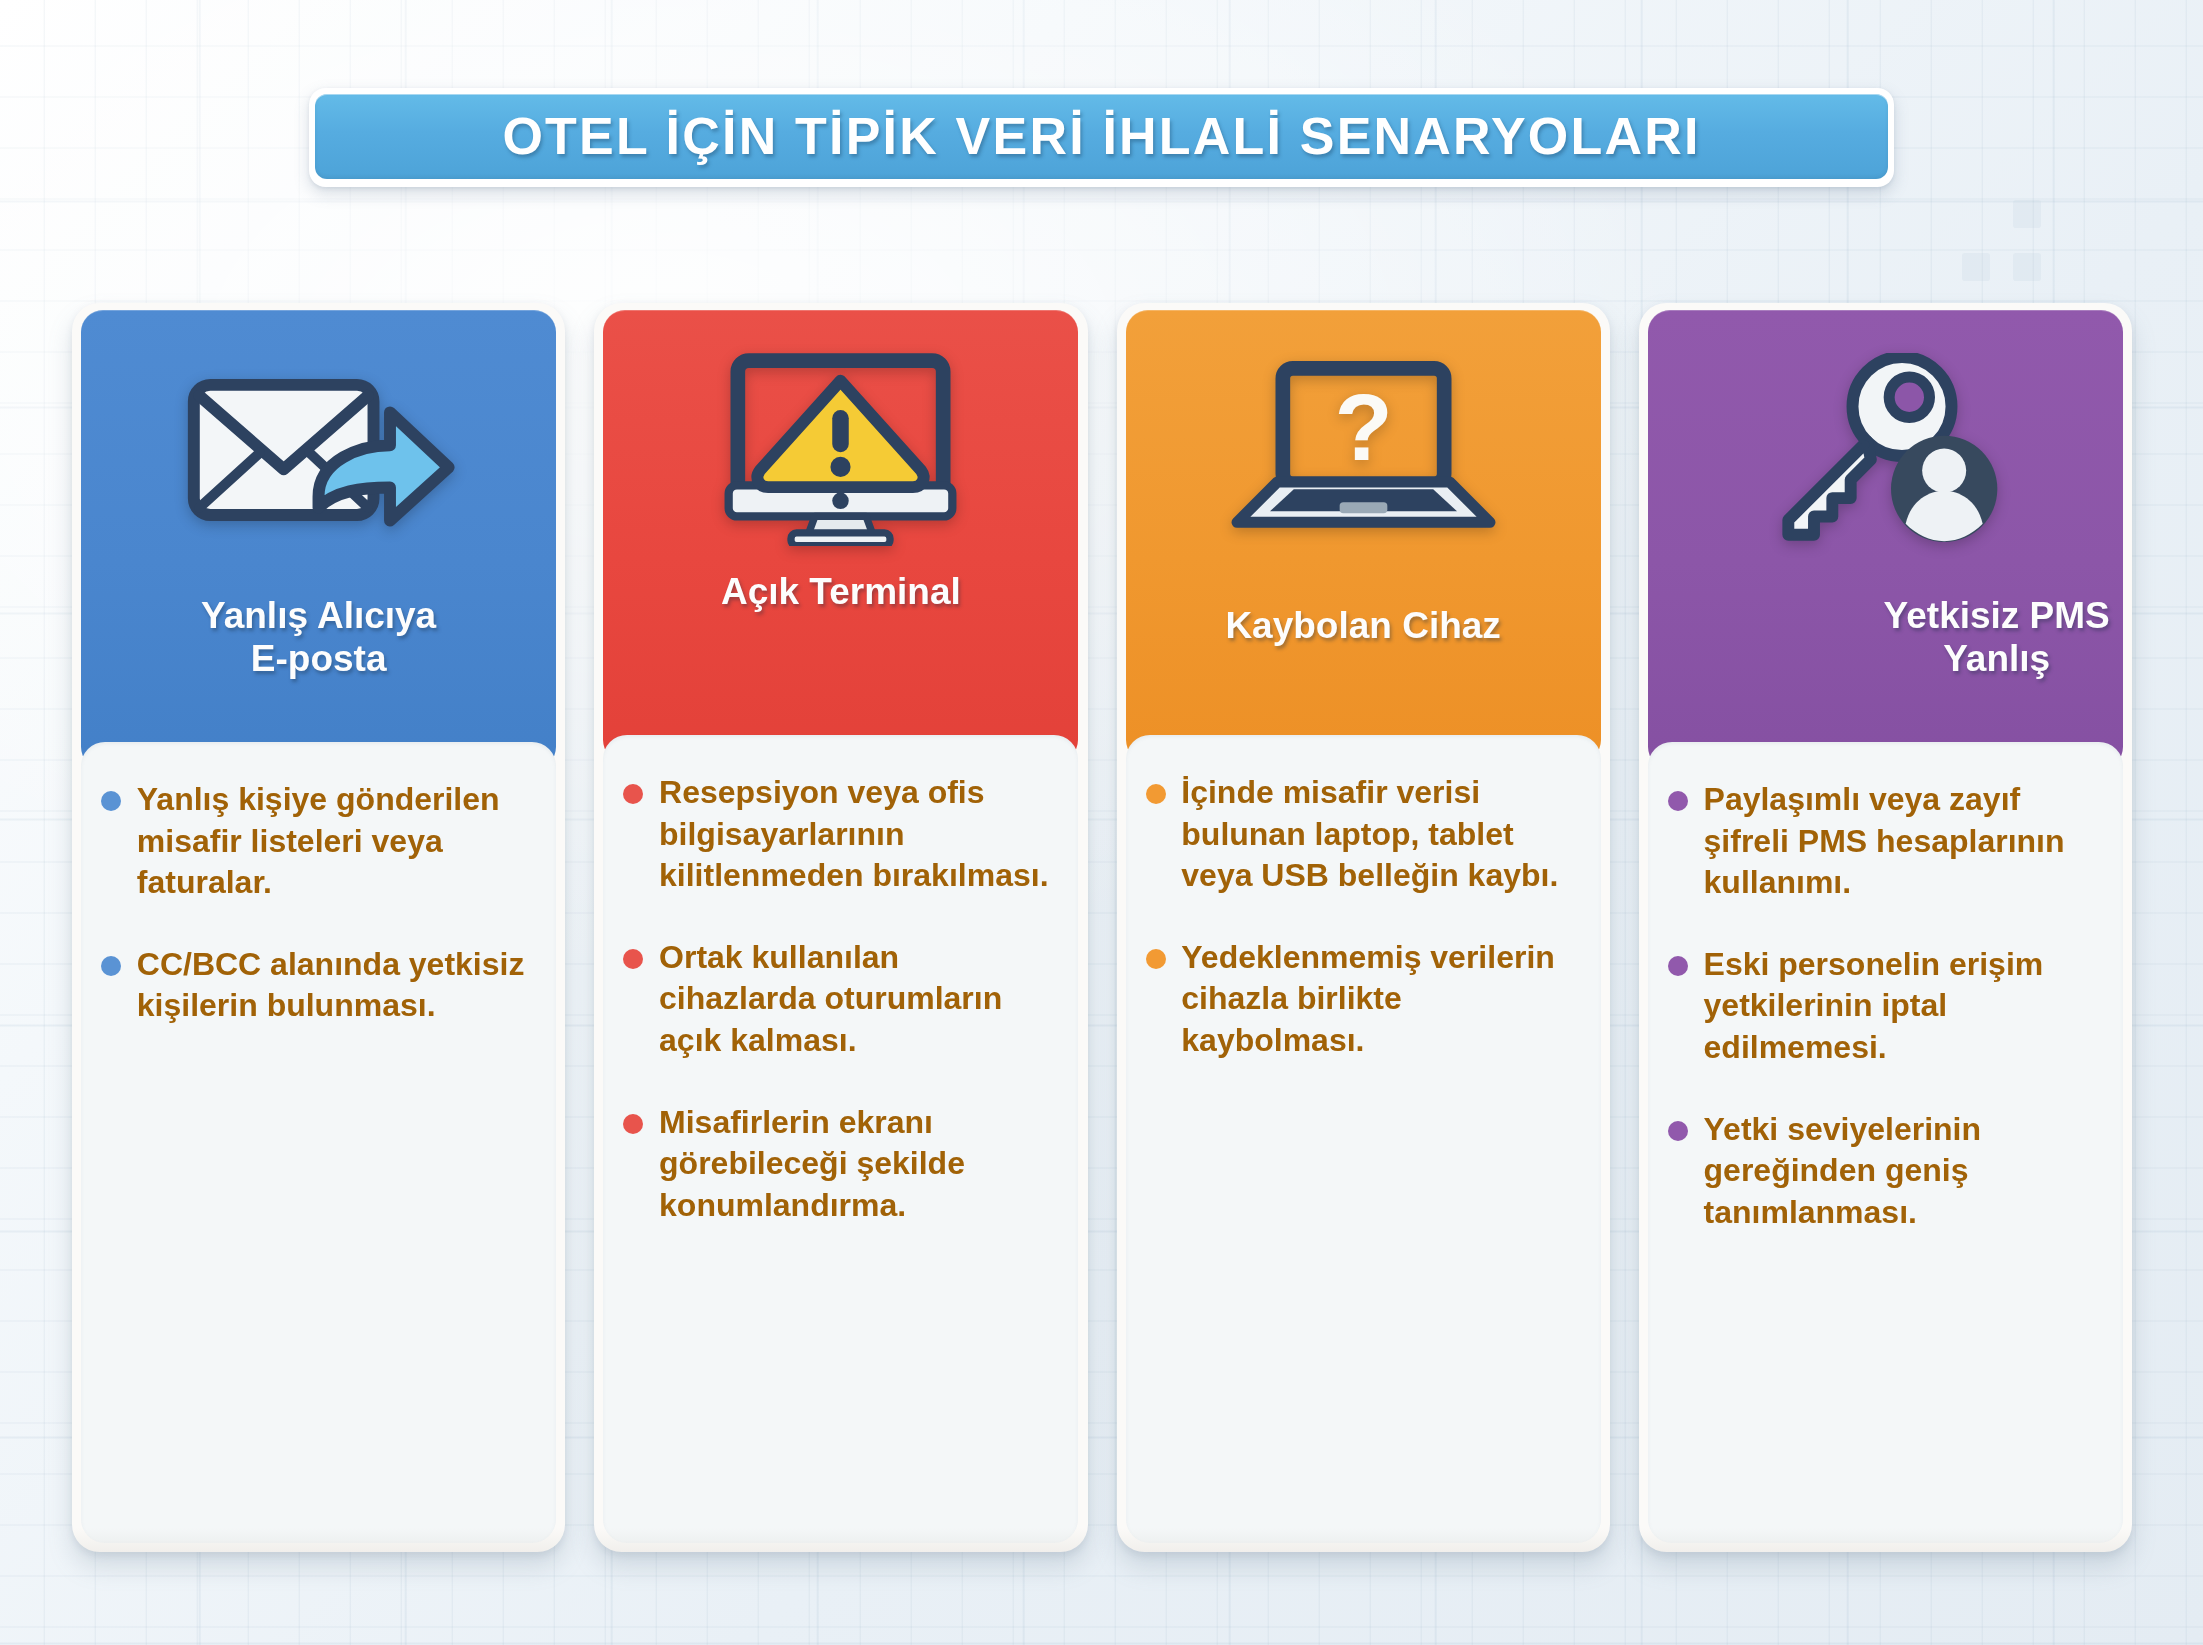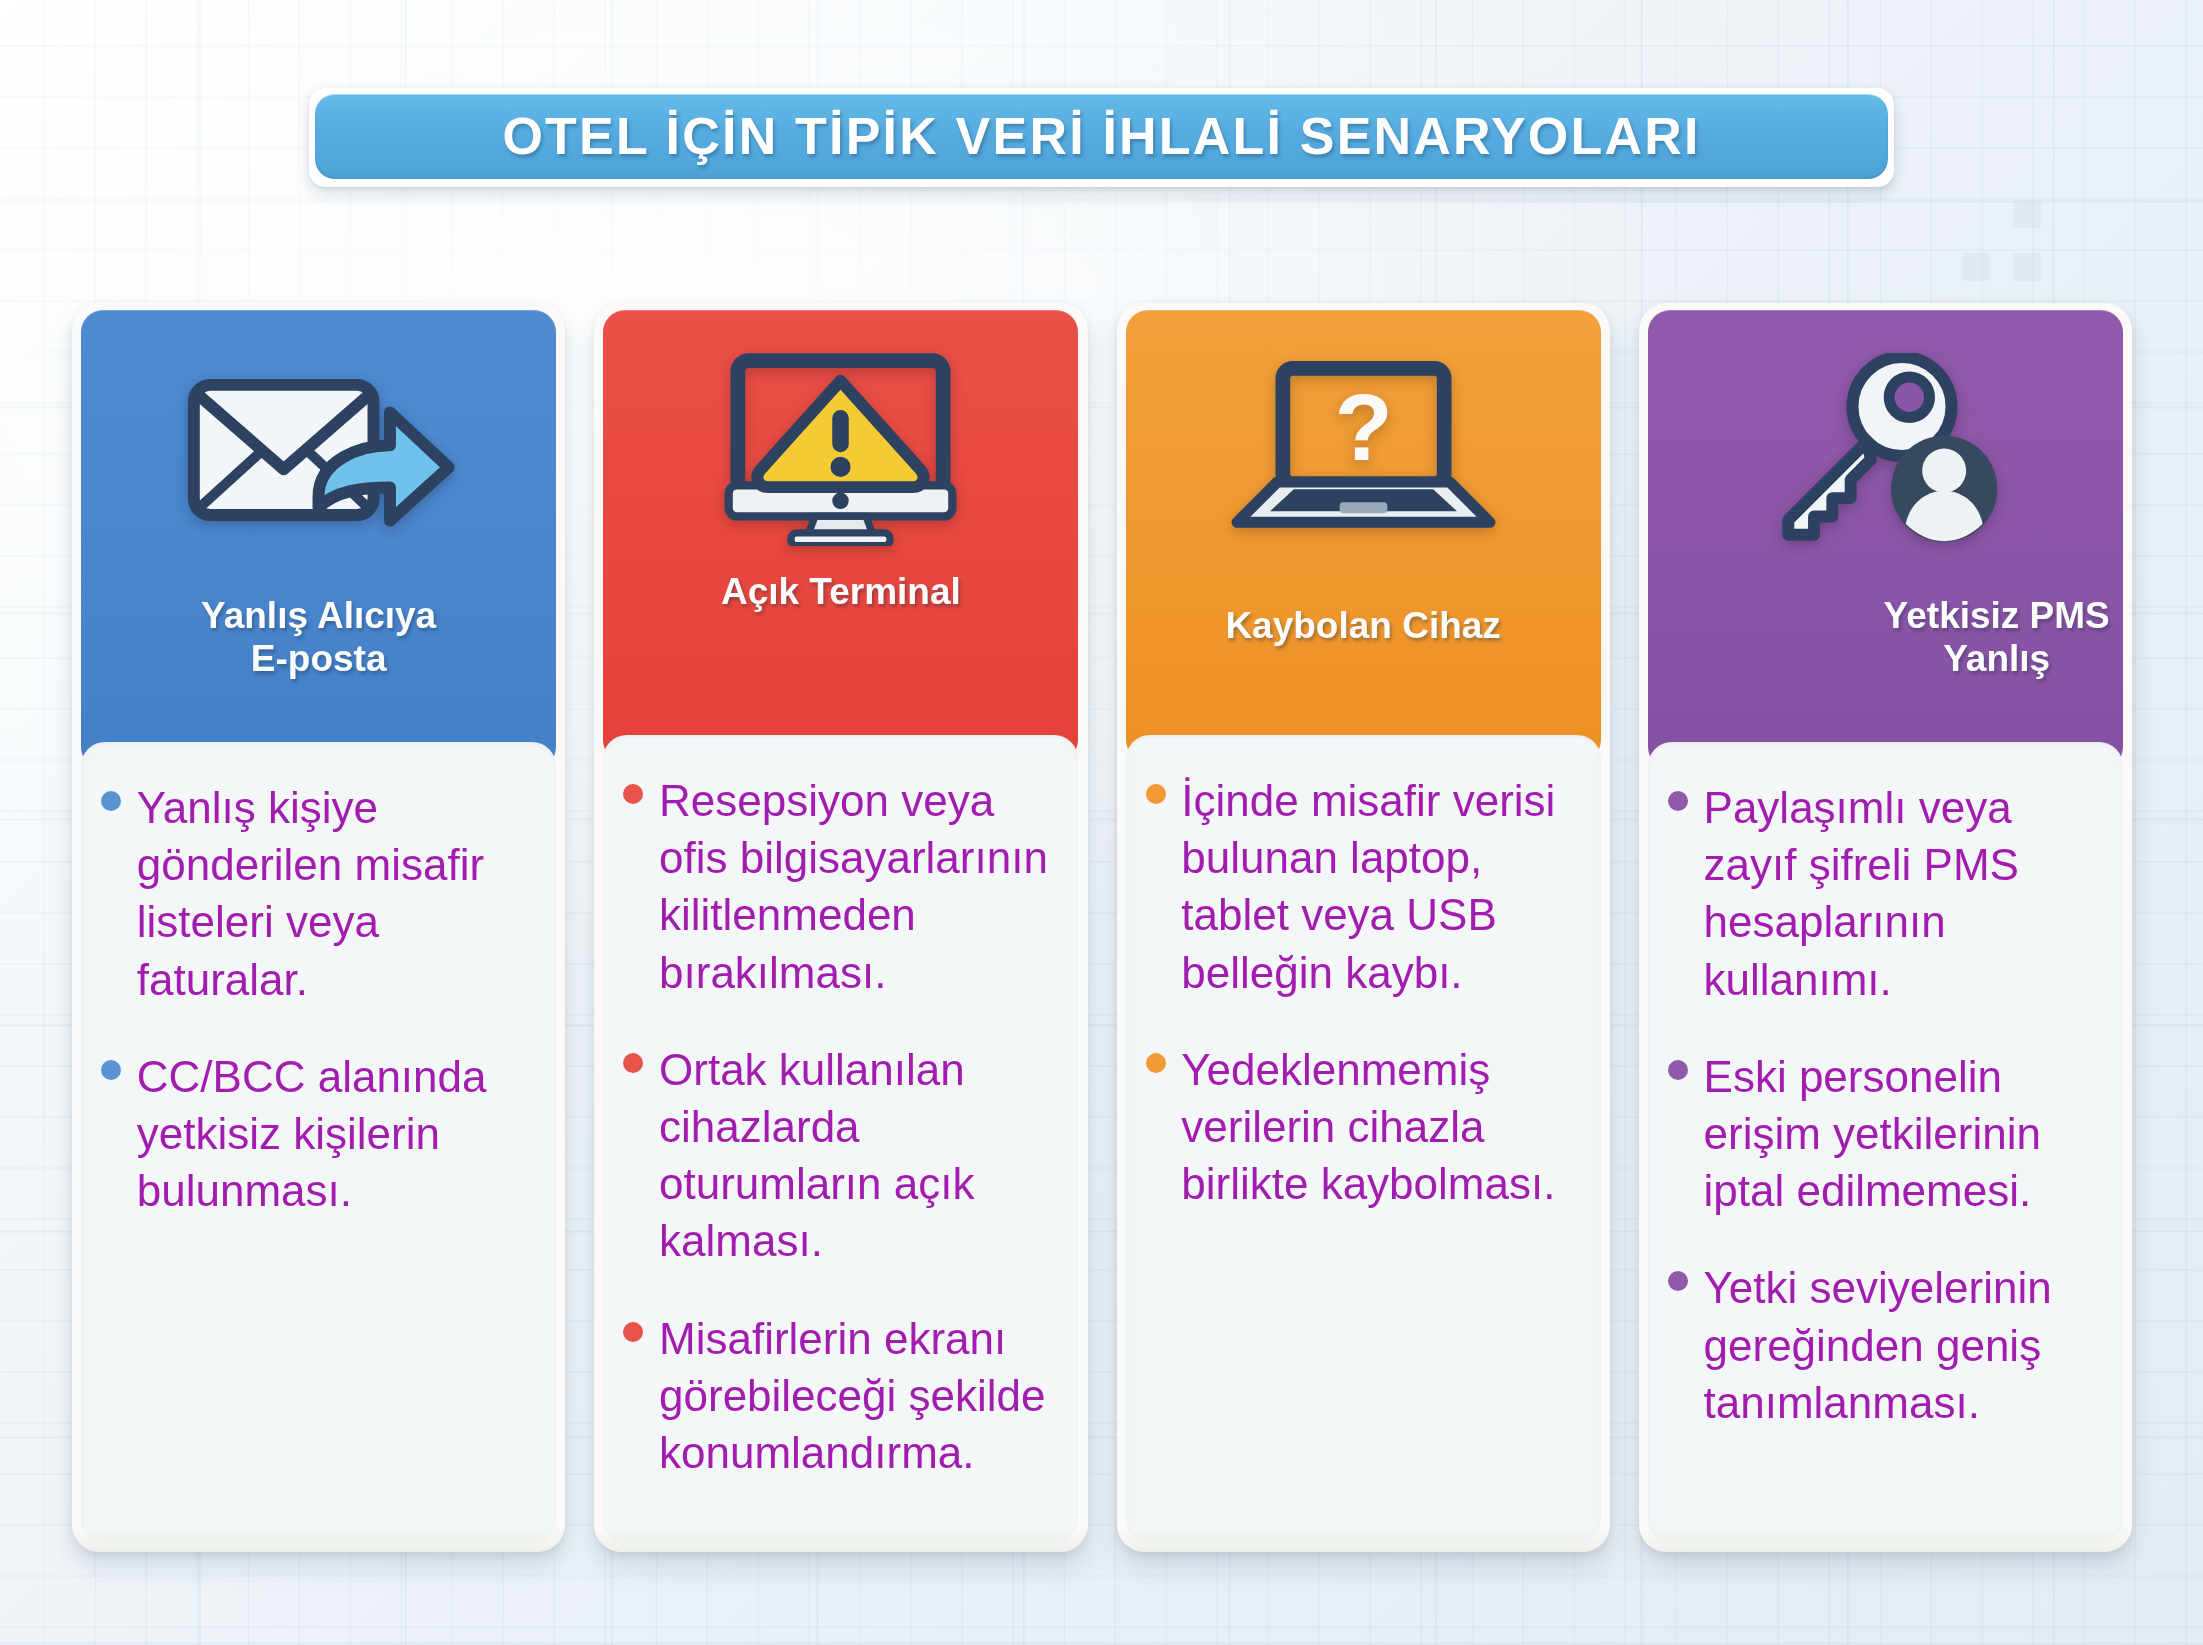--- a/index.html
+++ b/index.html
@@ -43,21 +43,21 @@
     position:absolute;left:309px;top:88px;width:1585px;height:99px;
   }
   #title-bar-outer{
     position:absolute;inset:0;
     background:#ffffff;
     border-radius:16.5px;
     box-shadow:0 6.4px 14.7px rgba(90,115,140,.22), 0 1.8px 3.7px rgba(90,115,140,.12);
   }
   #title-bar{
     position:absolute;left:6.4px;top:5.5px;right:6.4px;bottom:8.3px;
-    border-radius:20px;
+    border-radius:12px;
     background:linear-gradient(180deg,#63bbe8 0%,#56ace0 45%,#4da3d8 100%);
     display:flex;align-items:center;justify-content:center;
     box-shadow:inset 0 0.9px 0 rgba(255,255,255,.45), inset 0 -1.8px 4.6px rgba(0,0,0,.07);
   }
   #title-text{
     color:#ffffff;
     font-size:52px;
     font-weight:bold;
     letter-spacing:2.2px;
     text-shadow:1.8px 2.8px 3.7px rgba(30,75,110,.40);
@@ -119,24 +119,24 @@
     display:flex;align-items:flex-start;
     margin-bottom:40px;
   }
   ul.bullets li:last-child{margin-bottom:0;}
   .dot{
     flex:0 0 auto;
     width:20px;height:20px;border-radius:50%;
     margin-top:12px;margin-right:15.6px;
   }
   .btxt{
-    color:#a21caf;
-    font-size:44px;
+    color:#a16207;
+    font-size:32px;
     line-height:1.30;
-    font-weight:400;
+    font-weight:700;
   }
 
   
   .card::after{
     content:"";position:absolute;left:0;right:0;bottom:0;height:24px;
     background:linear-gradient(180deg, rgba(0,0,0,0) 0%, rgba(150,140,125,.10) 100%);
     pointer-events:none;
   }
 </style>
 </head>

